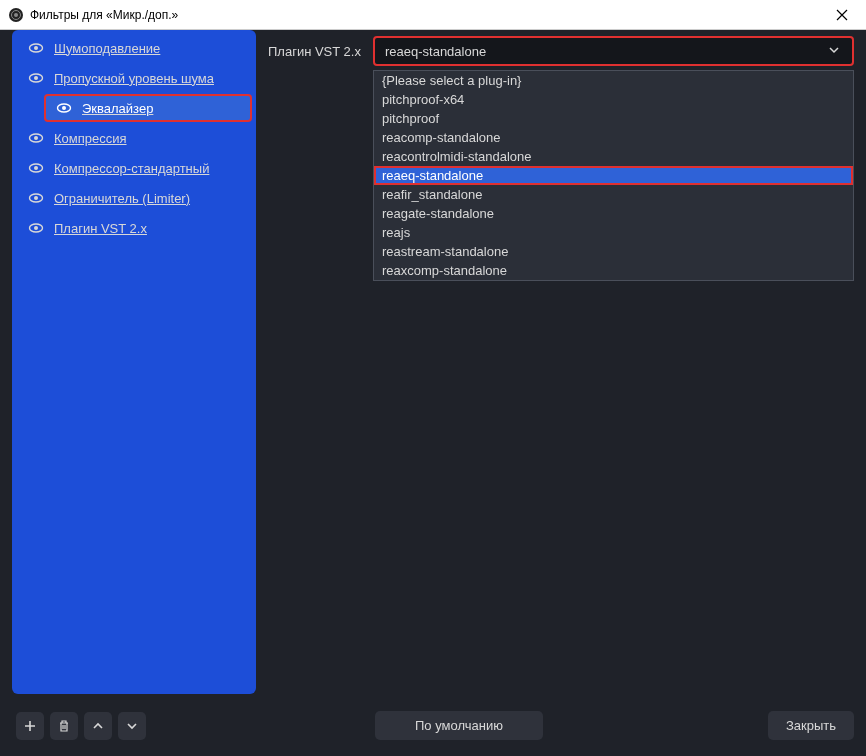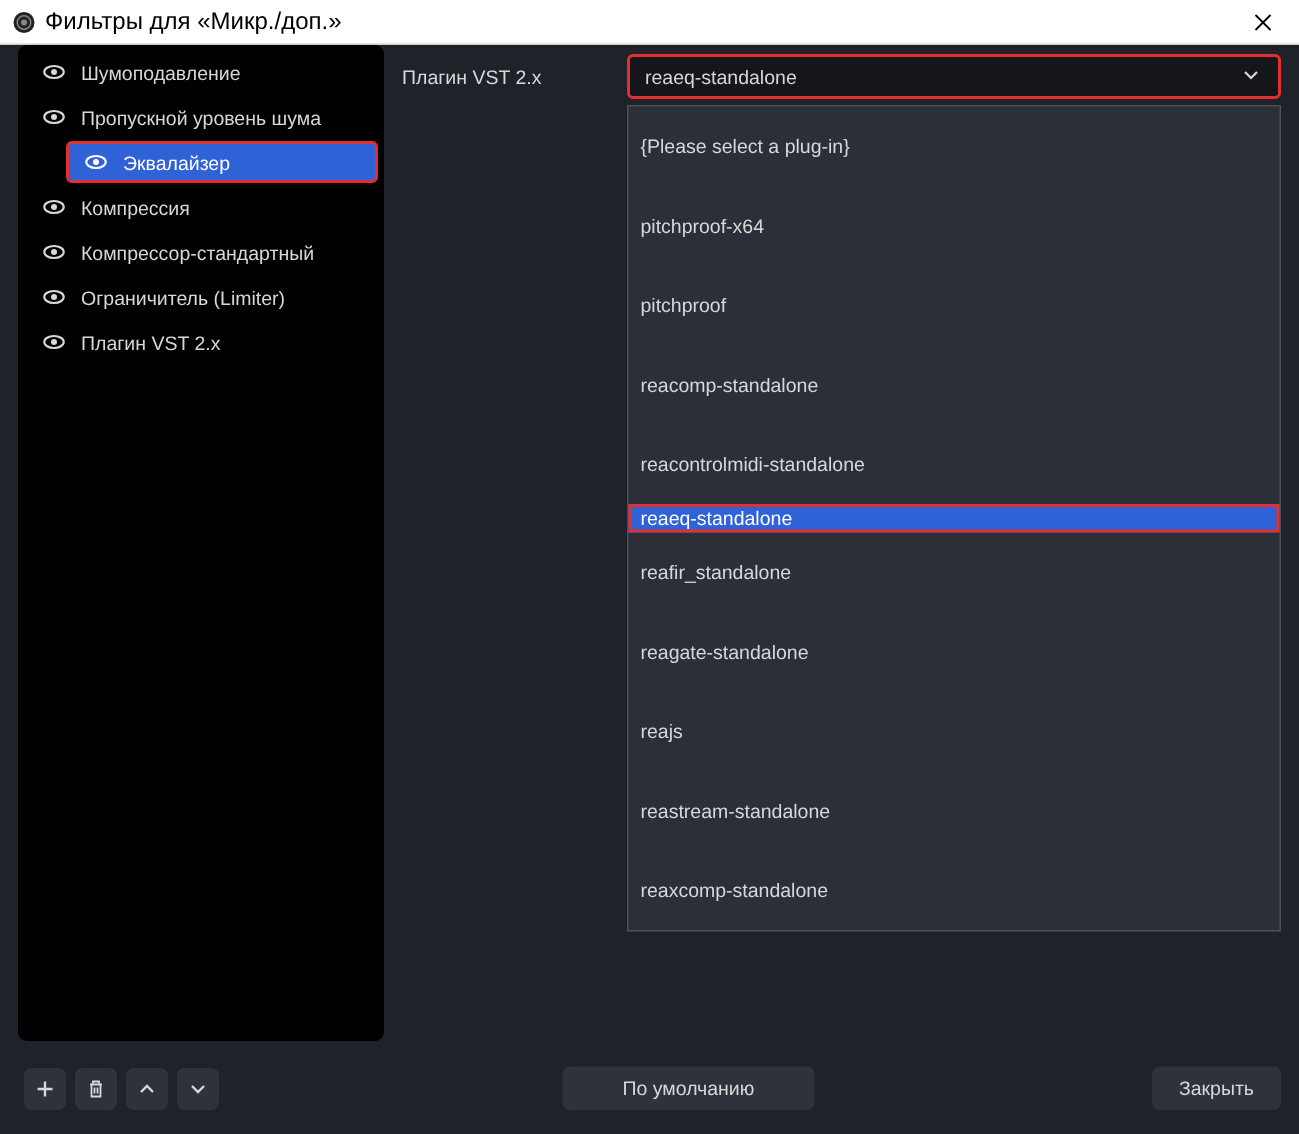--- a/index.html
+++ b/index.html
@@ -26,45 +26,46 @@
     display: flex;
     align-items: center;
     padding: 0 4px 0 8px;
     color: #000;
   }
   .titlebar .app-icon {
     width: 16px; height: 16px;
     margin-right: 6px;
     display: inline-flex;
   }
-  .titlebar .title { font-size: 16px; flex: 1; }
+  .titlebar .title { font-size: 12px; flex: 1; }
   .titlebar .close {
     width: 40px; height: 28px;
     display: flex; align-items: center; justify-content: center;
     cursor: pointer;
   }
   .section-label {
     padding: 14px 14px 8px 14px;
     font-size: 13px;
     color: #d8d8d8;
   }
   .body {
     flex: 1;
     display: flex;
     padding: 0 12px 12px 12px;
     gap: 12px;
     min-height: 0;
   }
   .sidebar {
     width: 244px;
-    background: #000000;
+    background: #1d4ed8;
     border-radius: 6px;
     display: flex;
     flex-direction: column;
     min-height: 0;
+    text-decoration: underline;
   }
   .filters-list {
     flex: 1;
     padding: 4px 0;
     overflow: auto;
   }
   .filter-item {
     display: flex;
     align-items: center;
     gap: 10px;
@@ -90,21 +91,20 @@
   .row {
     display: flex;
     align-items: center;
     gap: 12px;
     padding: 6px 0;
   }
   .row-label { white-space: nowrap; color: #d8d8d8; font-size: 13px; }
   .combo-wrap {
     flex: 1;
     position: relative;
-    margin-left: 45px;
   }
   .combo {
     height: 30px;
     background: #14161b;
     border: 2px solid #e03030;
     border-radius: 4px;
     display: flex;
     align-items: center;
     padding: 0 10px;
     cursor: pointer;
@@ -113,21 +113,21 @@
   .combo .val { flex: 1; }
   .combo .caret { width: 14px; height: 14px; }
   .dropdown {
     position: absolute;
     left: 0; right: 0; top: 34px;
     background: #2b2f38;
     border: 1px solid #4a4f5a;
     z-index: 10;
   }
   .dd-item {
-    padding: 19px 8px;
+    padding: 2px 8px;
     font-size: 13px;
     cursor: pointer;
     color: #d8d8d8;
   }
   .dd-item.selected {
     background: #2f62d7;
     color: #fff;
     border: 2px solid #e03030;
     padding: 0 6px;
   }

